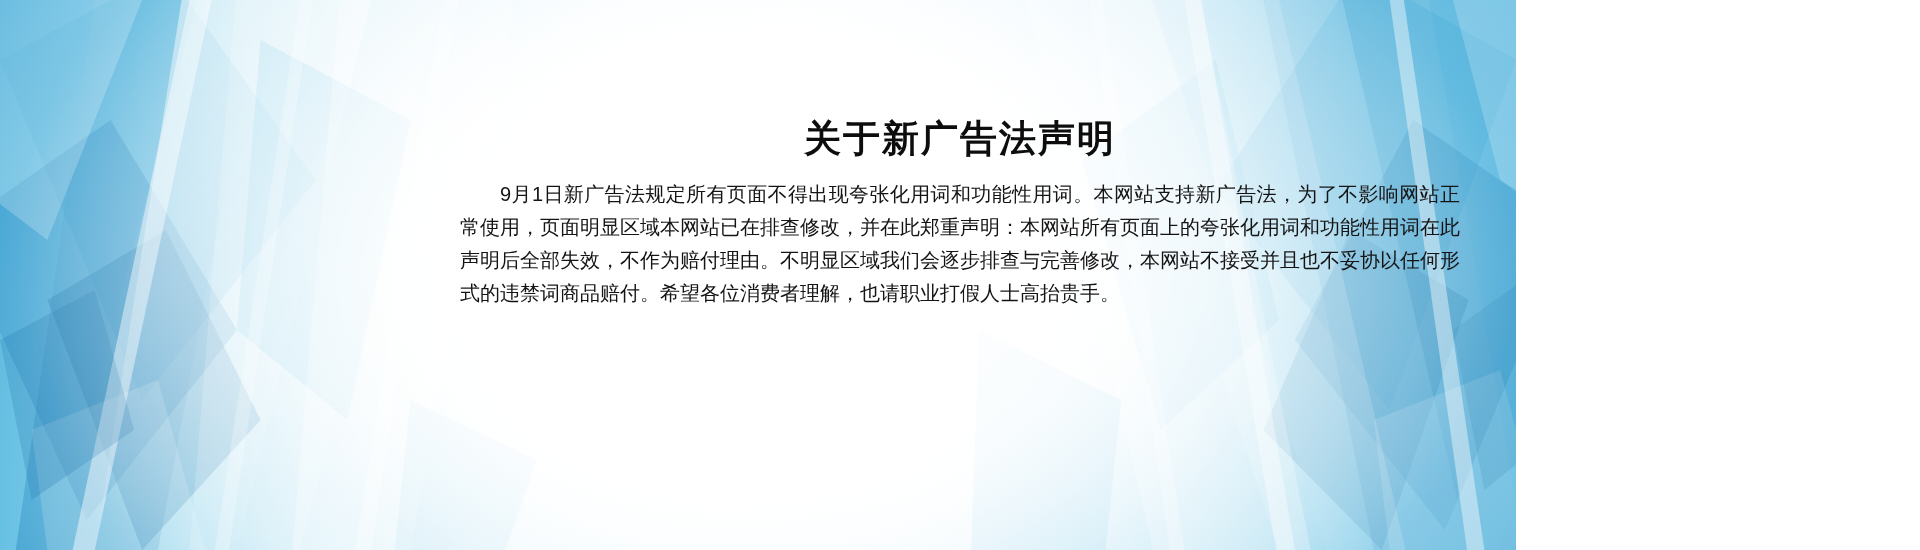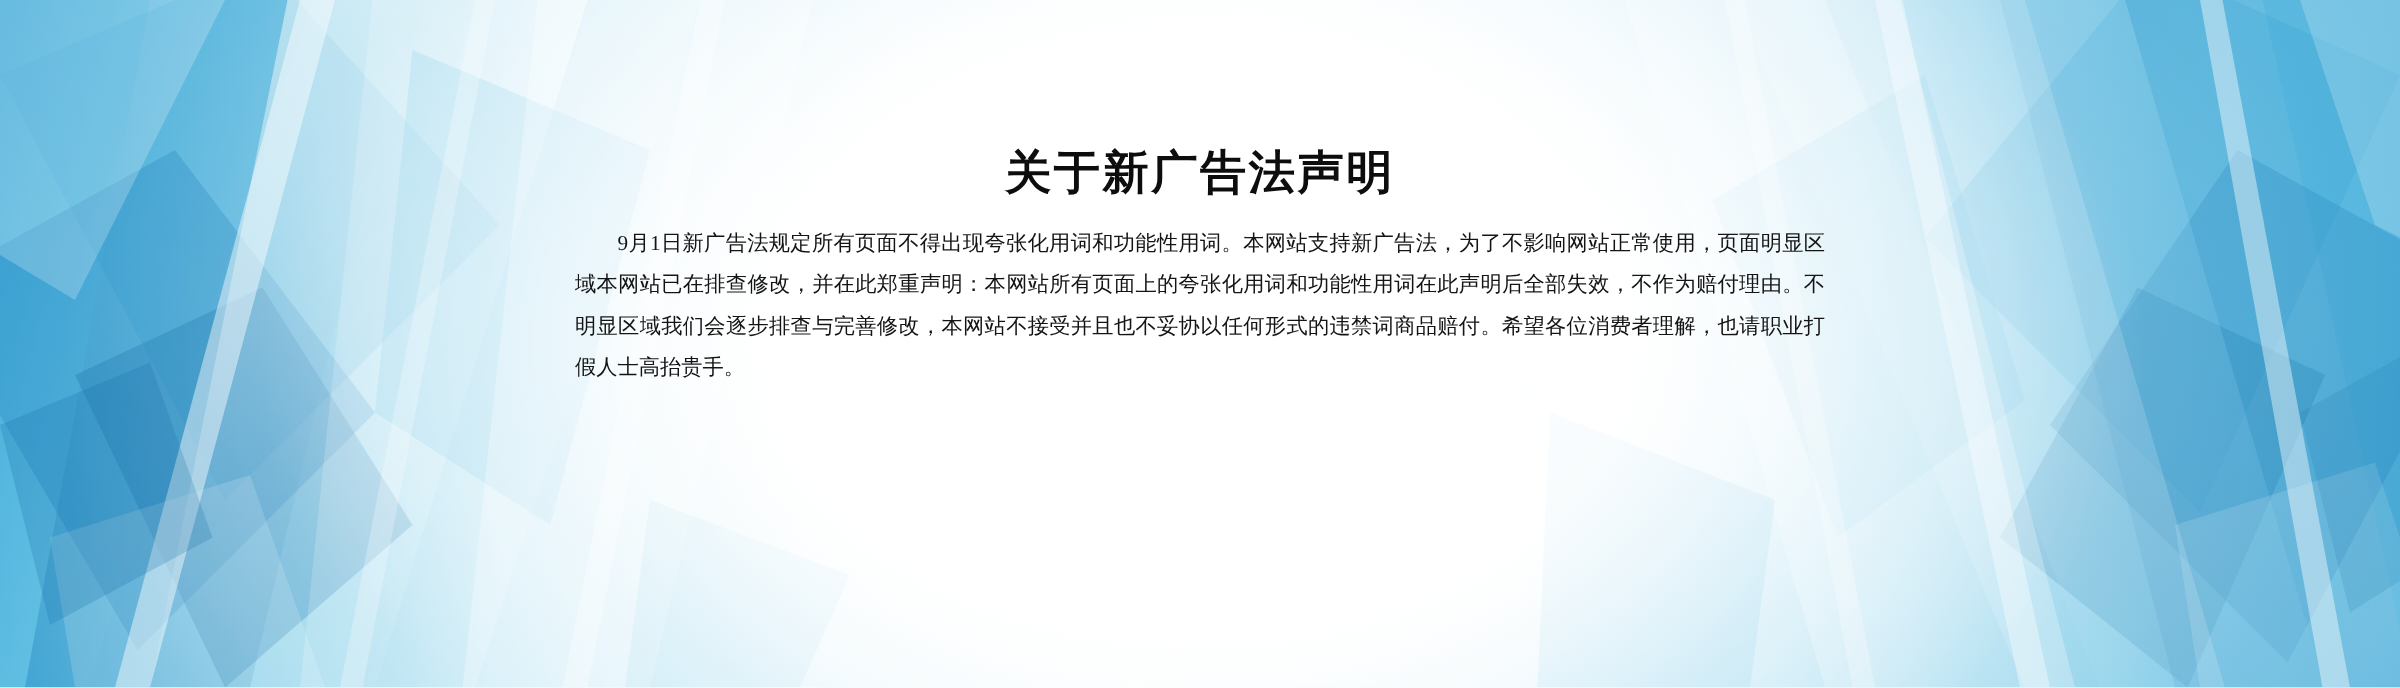--- a/index.html
+++ b/index.html
@@ -2,24 +2,24 @@
 <html><head>
 <meta charset="utf-8">
 <style>
   html, body {
     margin: 0;
     padding: 0;
     background: #ffffff;
   }
   #stage {
     position: relative;
-    width: 1920px;
+    width: 1516px;
     height: 550px;
     overflow: hidden;
-    font-family: Liberation Serif, serif;
+    font-family: Liberation Sans, sans-serif;
   }
 
   
   .bg-base {
     position: absolute;
     inset: 0;
     background:
       radial-gradient(ellipse 900px 620px at 50% 48%, #ffffff 0%, #ffffff 22%, rgba(255,255,255,0.92) 38%, rgba(232,246,252,0.55) 60%, rgba(190,230,246,0.12) 82%, rgba(255,255,255,0) 100%),
       linear-gradient(100deg,
         #39a8d8 0%,
@@ -60,21 +60,21 @@
     font-weight: bold;
     color: #0d0d0d;
     letter-spacing: 2px;
     line-height: 1.2;
   }
   .statement-body {
     position: absolute;
     top: 178px;
     left: 460px;
     width: 1000px;
-    font-size: 17px;
+    font-size: 20px;
     line-height: 33px;
     color: #141414;
     text-align: justify;
     text-justify: inter-ideograph;
   }
   .statement-body p { margin: 0; }
   .para-indent { text-indent: 2em; }
 </style>
 </head>
 <body>

